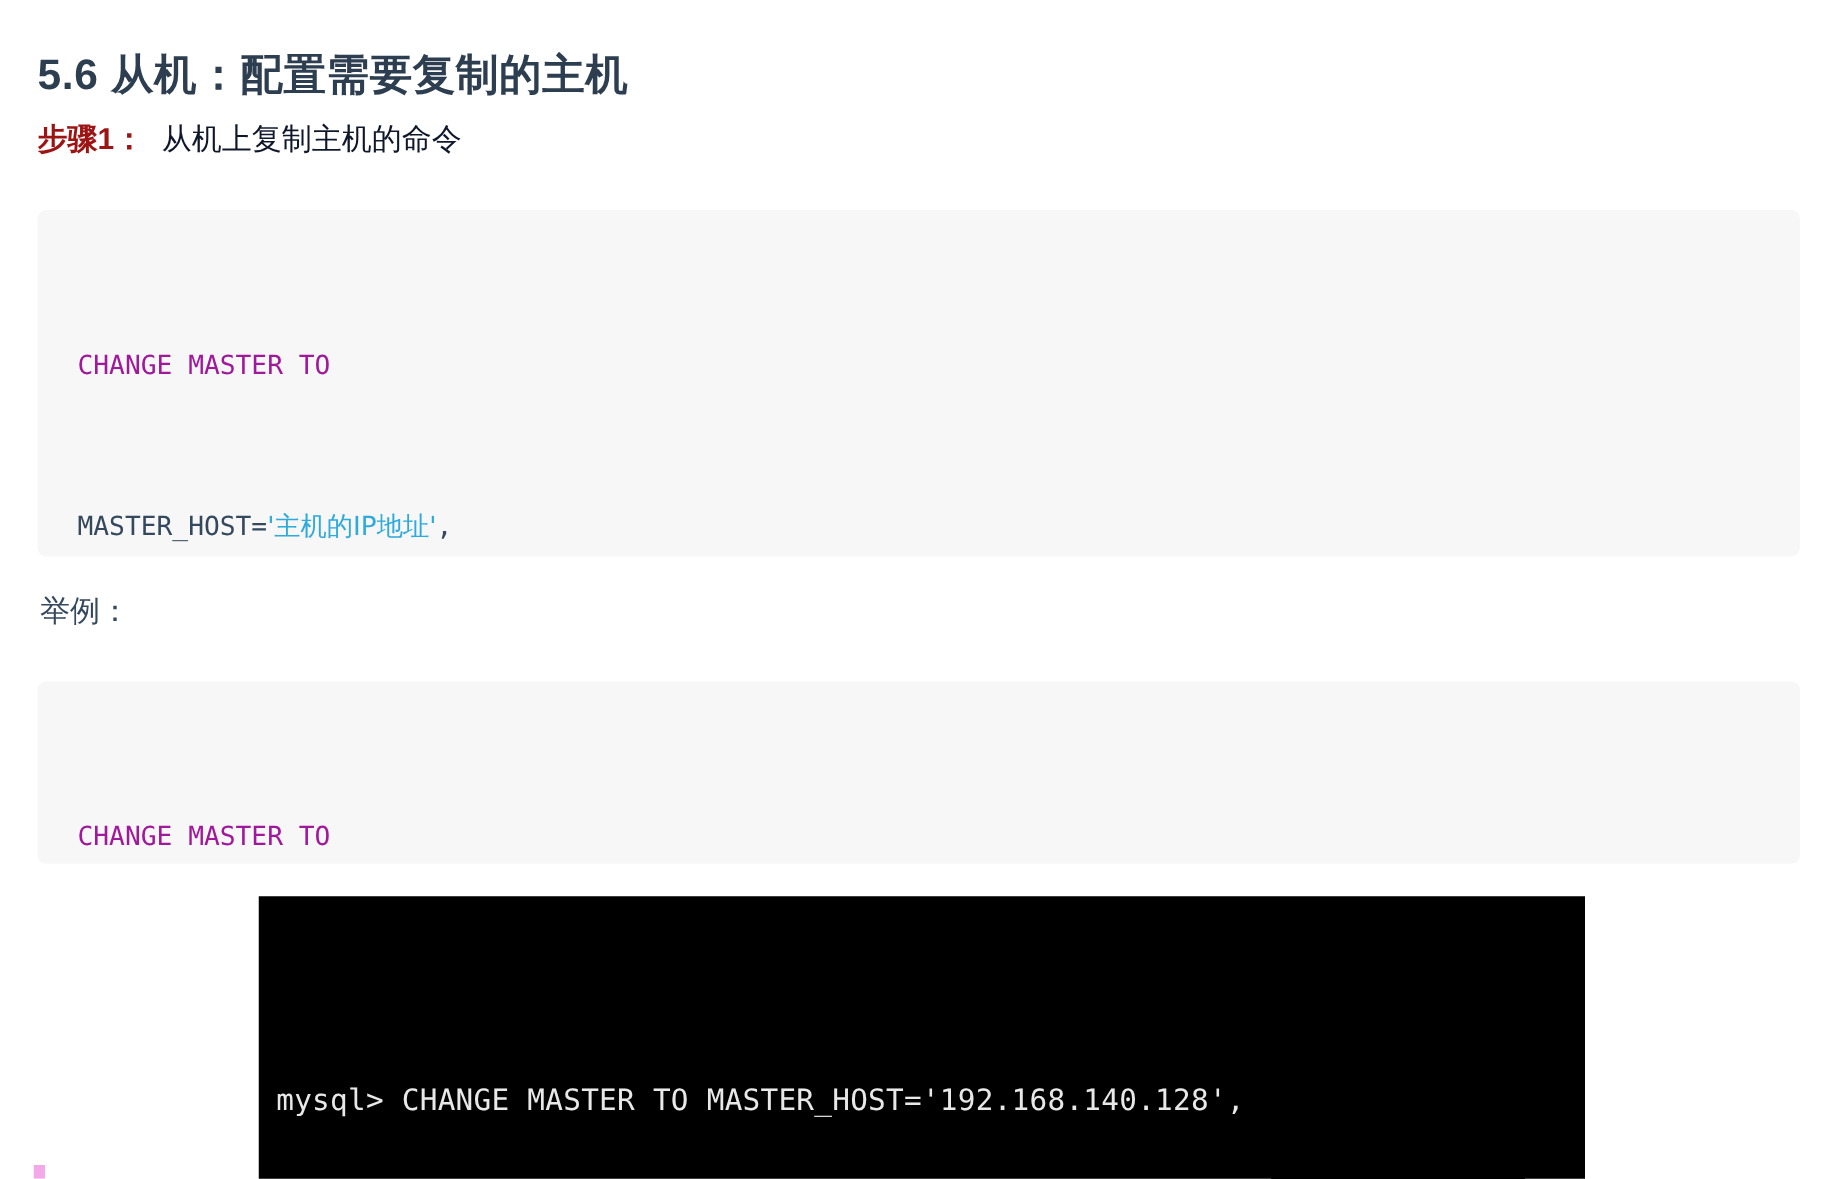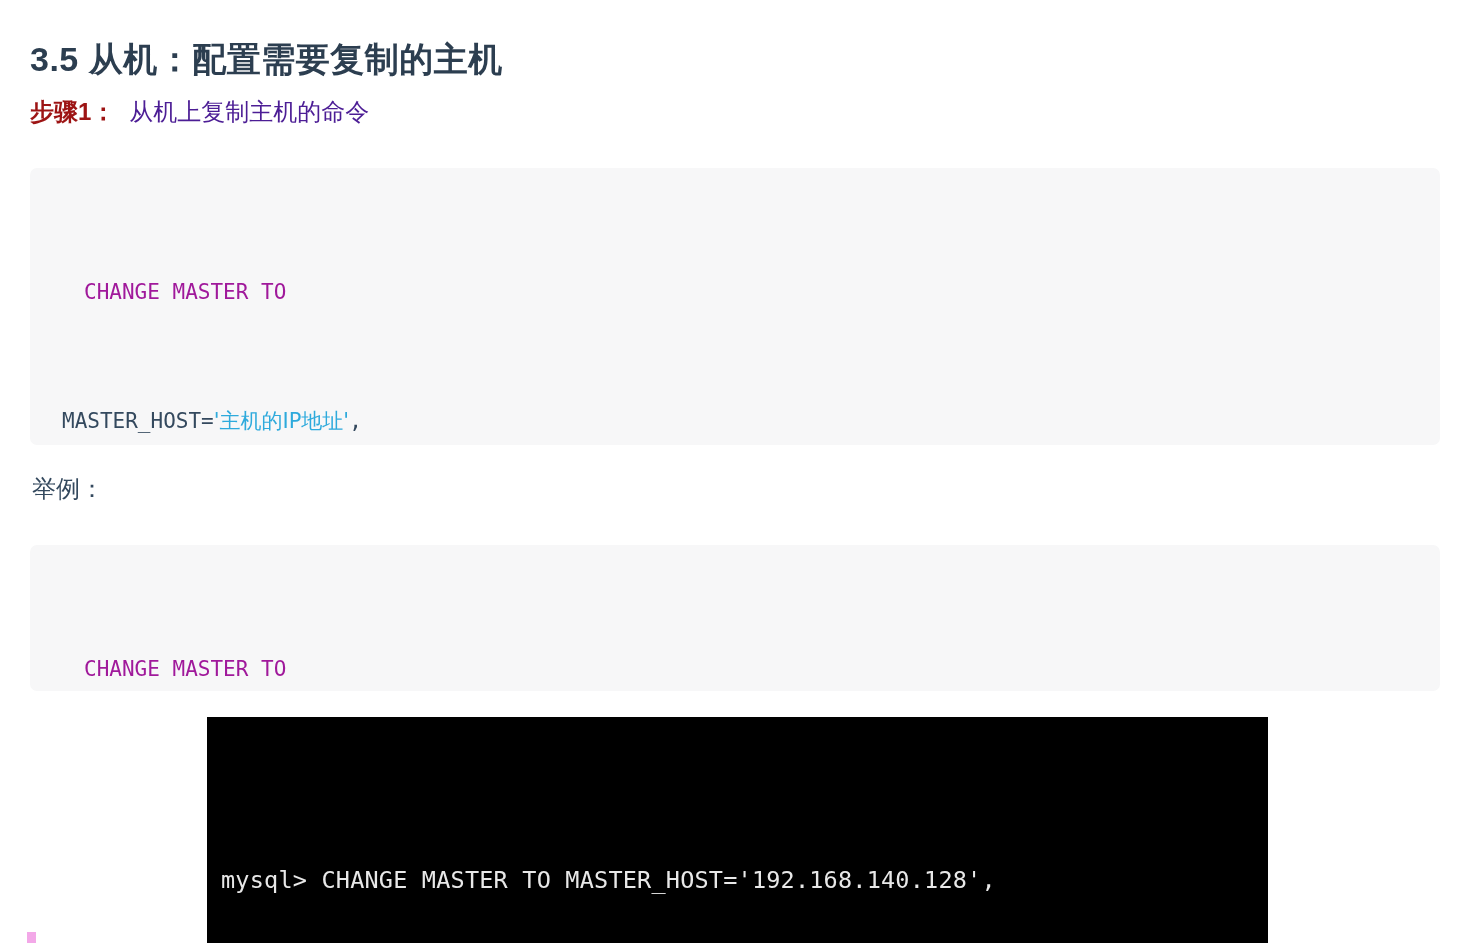--- a/index.html
+++ b/index.html
@@ -43,21 +43,21 @@
     font-size: 24px;
     white-space: nowrap;
     line-height: 1.2;
   }
   .step-label {
     color: #9d1414;
     font-weight: bold;
     text-align: center;
   }
   .step-text {
-    color: #4c1d95;
+    color: #0f172a;
     font-weight: normal;
     margin-left: 14px;
   }
 
   
   .codeblock {
     position: absolute;
     background: #f7f7f8;
     border-radius: 7px;
     box-sizing: border-box;
@@ -77,21 +77,21 @@
   }
   #codeblock-2 {
     left: 30px;
     top: 545px;
     width: 1410px;
     height: 146px;
     padding: 17px 0 0 32px;
   }
   .code-line { display: block; height: 43px; }
 
-  .tok-kw   { color: #a0199b; margin-left: 22px; }
+  .tok-kw   { color: #a0199b; }
   .tok-id   { color: #34495e; text-align: right; }
   .tok-str  { color: #2eaadc; margin-top: 16px; }
   .tok-punc { color: #34495e; }
 
   
   .cjk { font-family: "DejaVu Sans", "Liberation Serif", serif; }
 
   
   .example-caption {
     position: absolute;
@@ -140,21 +140,21 @@
     width: 9px;
     height: 11px;
     background: #f3a8e8;
   }
 </style>
 </head>
 <body>
 
 <div class="page">
 
-  <h1 class="h-section">3.5 从机：配置需要复制的主机</h1>
+  <h1 class="h-section">5.6 从机：配置需要复制的主机</h1>
 
   <div class="step-line">
     <span class="step-label">步骤1：</span><span class="step-text">从机上复制主机的命令</span>
   </div>
 
   <div class="codeblock" id="codeblock-1">
     <span class="code-line"><span class="tok-kw">CHANGE MASTER TO</span></span>
     <span class="code-line"><span class="tok-id">MASTER_HOST=</span><span class="tok-str cjk">'主机的IP地址'</span><span class="tok-punc">,</span></span>
     
     

